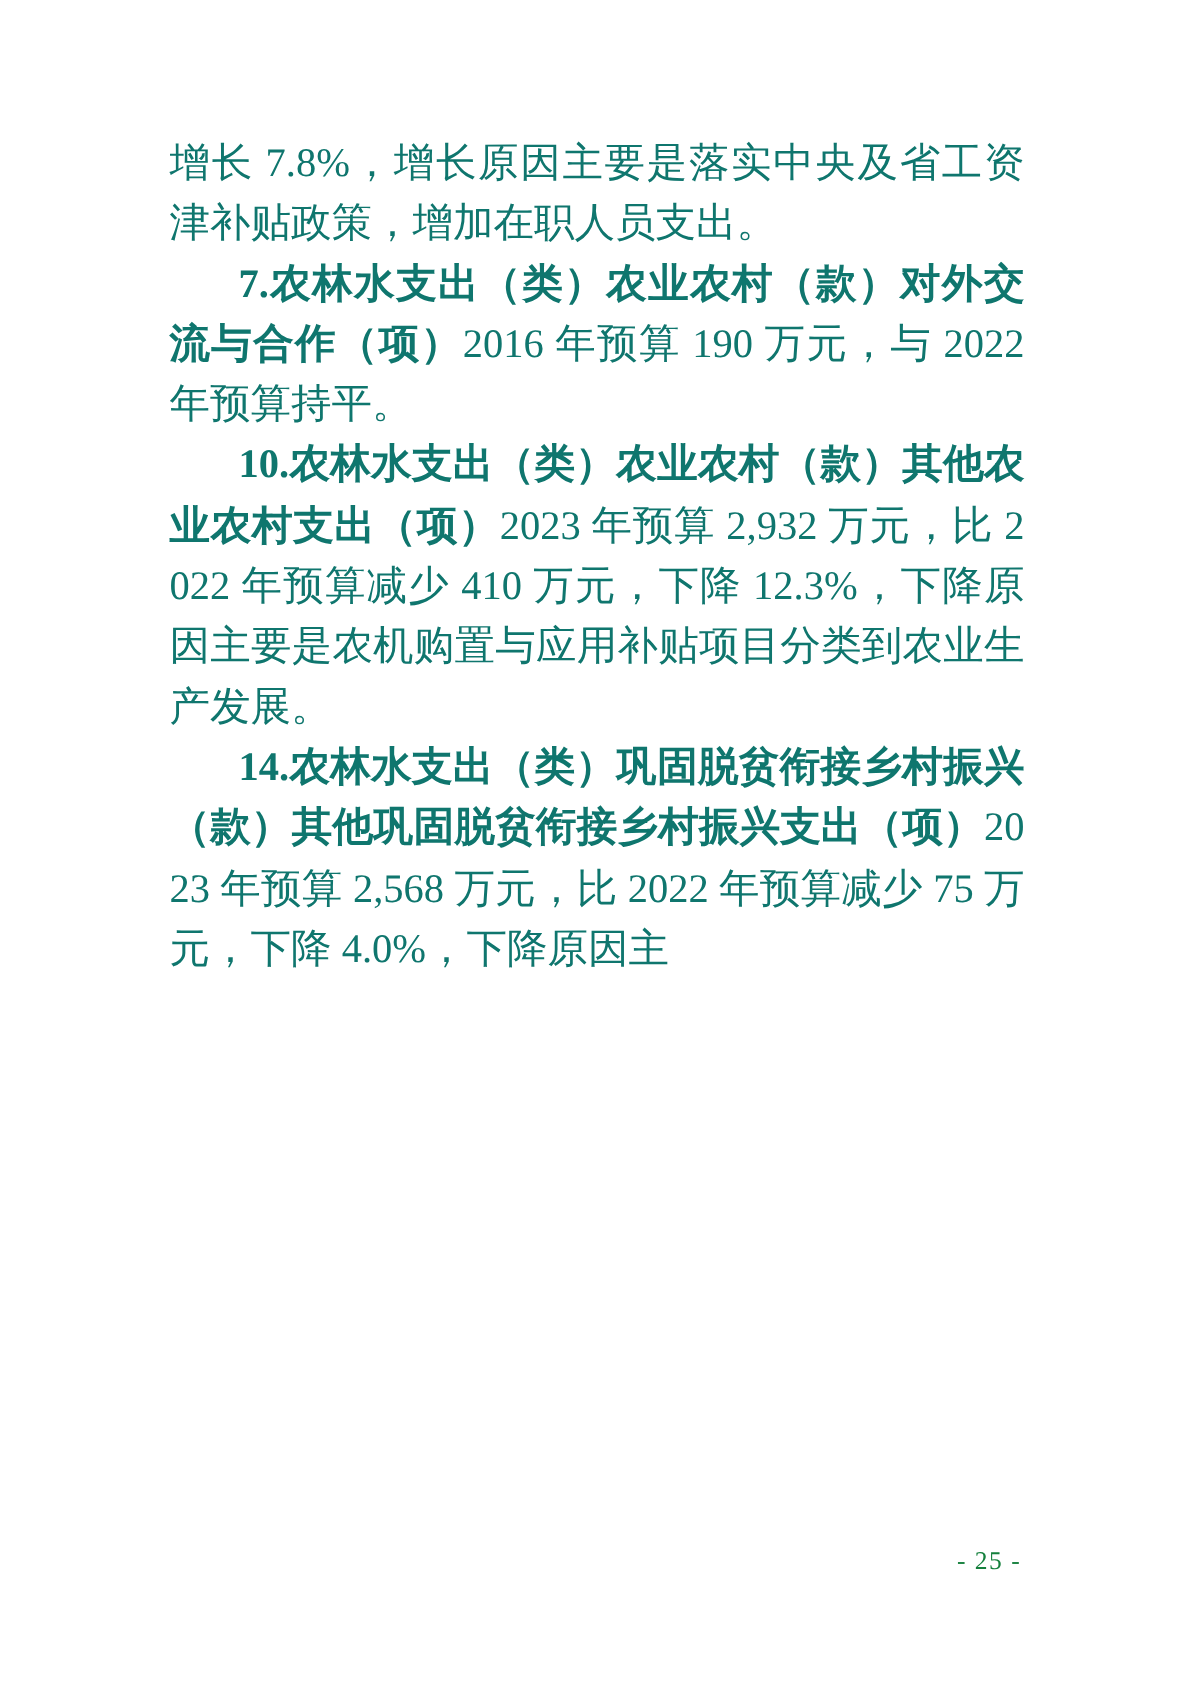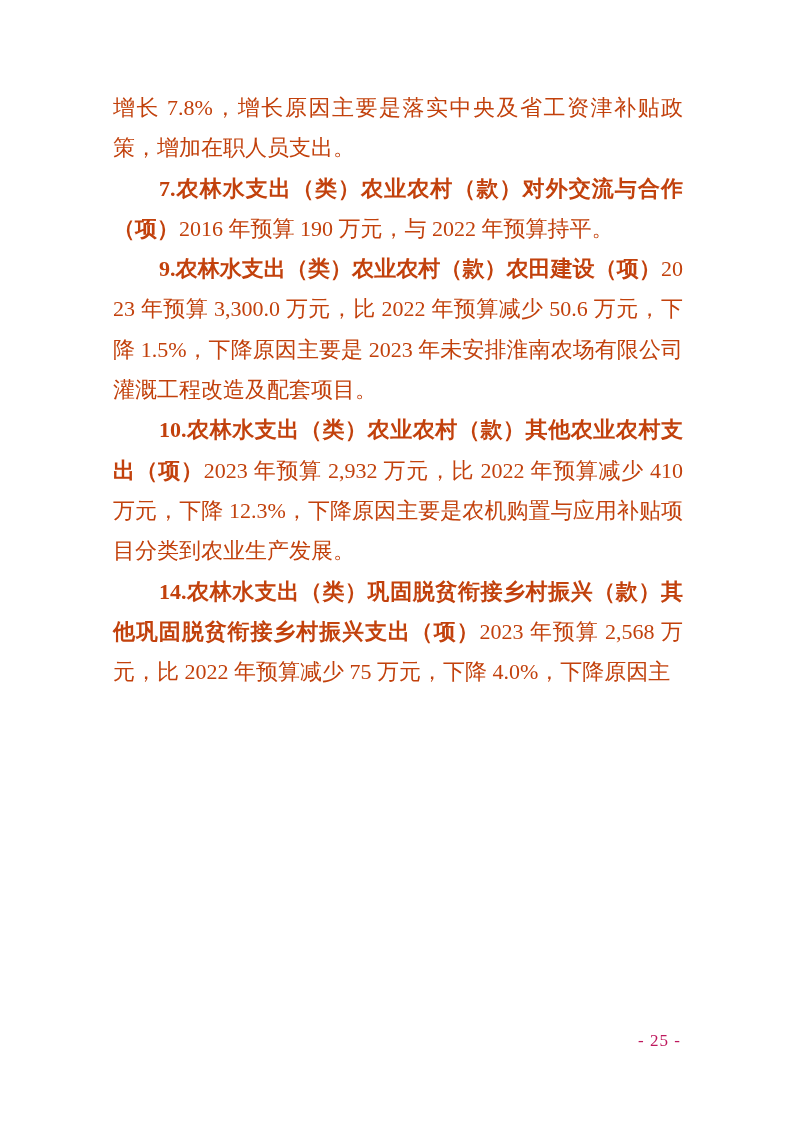--- a/index.html
+++ b/index.html
@@ -17,55 +17,54 @@
     color: #1c1c1c;
   }
   .content {
     position: absolute;
     left: 113px;
     top: 88px;
     width: 570px;
   }
   .para {
     margin: 0;
-    font-size: 22px;
+    font-size: 27px;
     line-height: 40.3px;
     text-align: justify;
     word-break: break-all;
-    color: #c2410c;
+    color: #0f766e;
     font-family: Liberation Serif, serif;
   }
   .para.indent {
     text-indent: 46px;
   }
   .para .bold {
     font-weight: 700;
   }
   .footer {
     position: absolute;
     left: 638px;
     top: 1031px;
     font-size: 17px;
     line-height: 20px;
-    color: #be185d;
+    color: #15803d;
     letter-spacing: 1px;
   }
 </style>
 </head>
 <body>
 
 <div class="page">
   <div class="content">
 
     <p class="para"><span>增长 7.8%，增长原因主要是落实中央及省工资津补贴政策，增加在职人员支出。</span></p>
 
     <p class="para indent"><span class="bold">7.农林水支出（类）农业农村（款）对外交流与合作（项）</span><span>2016 年预算 190 万元，与 2022 年预算持平。</span></p>
 
 
-    <p class="para indent"><span class="bold">9.农林水支出（类）农业农村（款）农田建设（项）</span><span>2023 年预算 3,300.0 万元，比 2022 年预算减少 50.6 万元，下降 1.5%，下降原因主要是 2023 年未安排淮南农场有限公司灌溉工程改造及配套项目。</span></p>
 
     <p class="para indent"><span class="bold">10.农林水支出（类）农业农村（款）其他农业农村支出（项）</span><span>2023 年预算 2,932 万元，比 2022 年预算减少 410 万元，下降 12.3%，下降原因主要是农机购置与应用补贴项目分类到农业生产发展。</span></p>
 
 
     <p class="para indent"><span class="bold">14.农林水支出（类）巩固脱贫衔接乡村振兴（款）其他巩固脱贫衔接乡村振兴支出（项）</span><span>2023 年预算 2,568 万元，比 2022 年预算减少 75 万元，下降 4.0%，下降原因主</span></p>
 
   </div>
 
   <div class="footer">- 25 -</div>
 </div>

